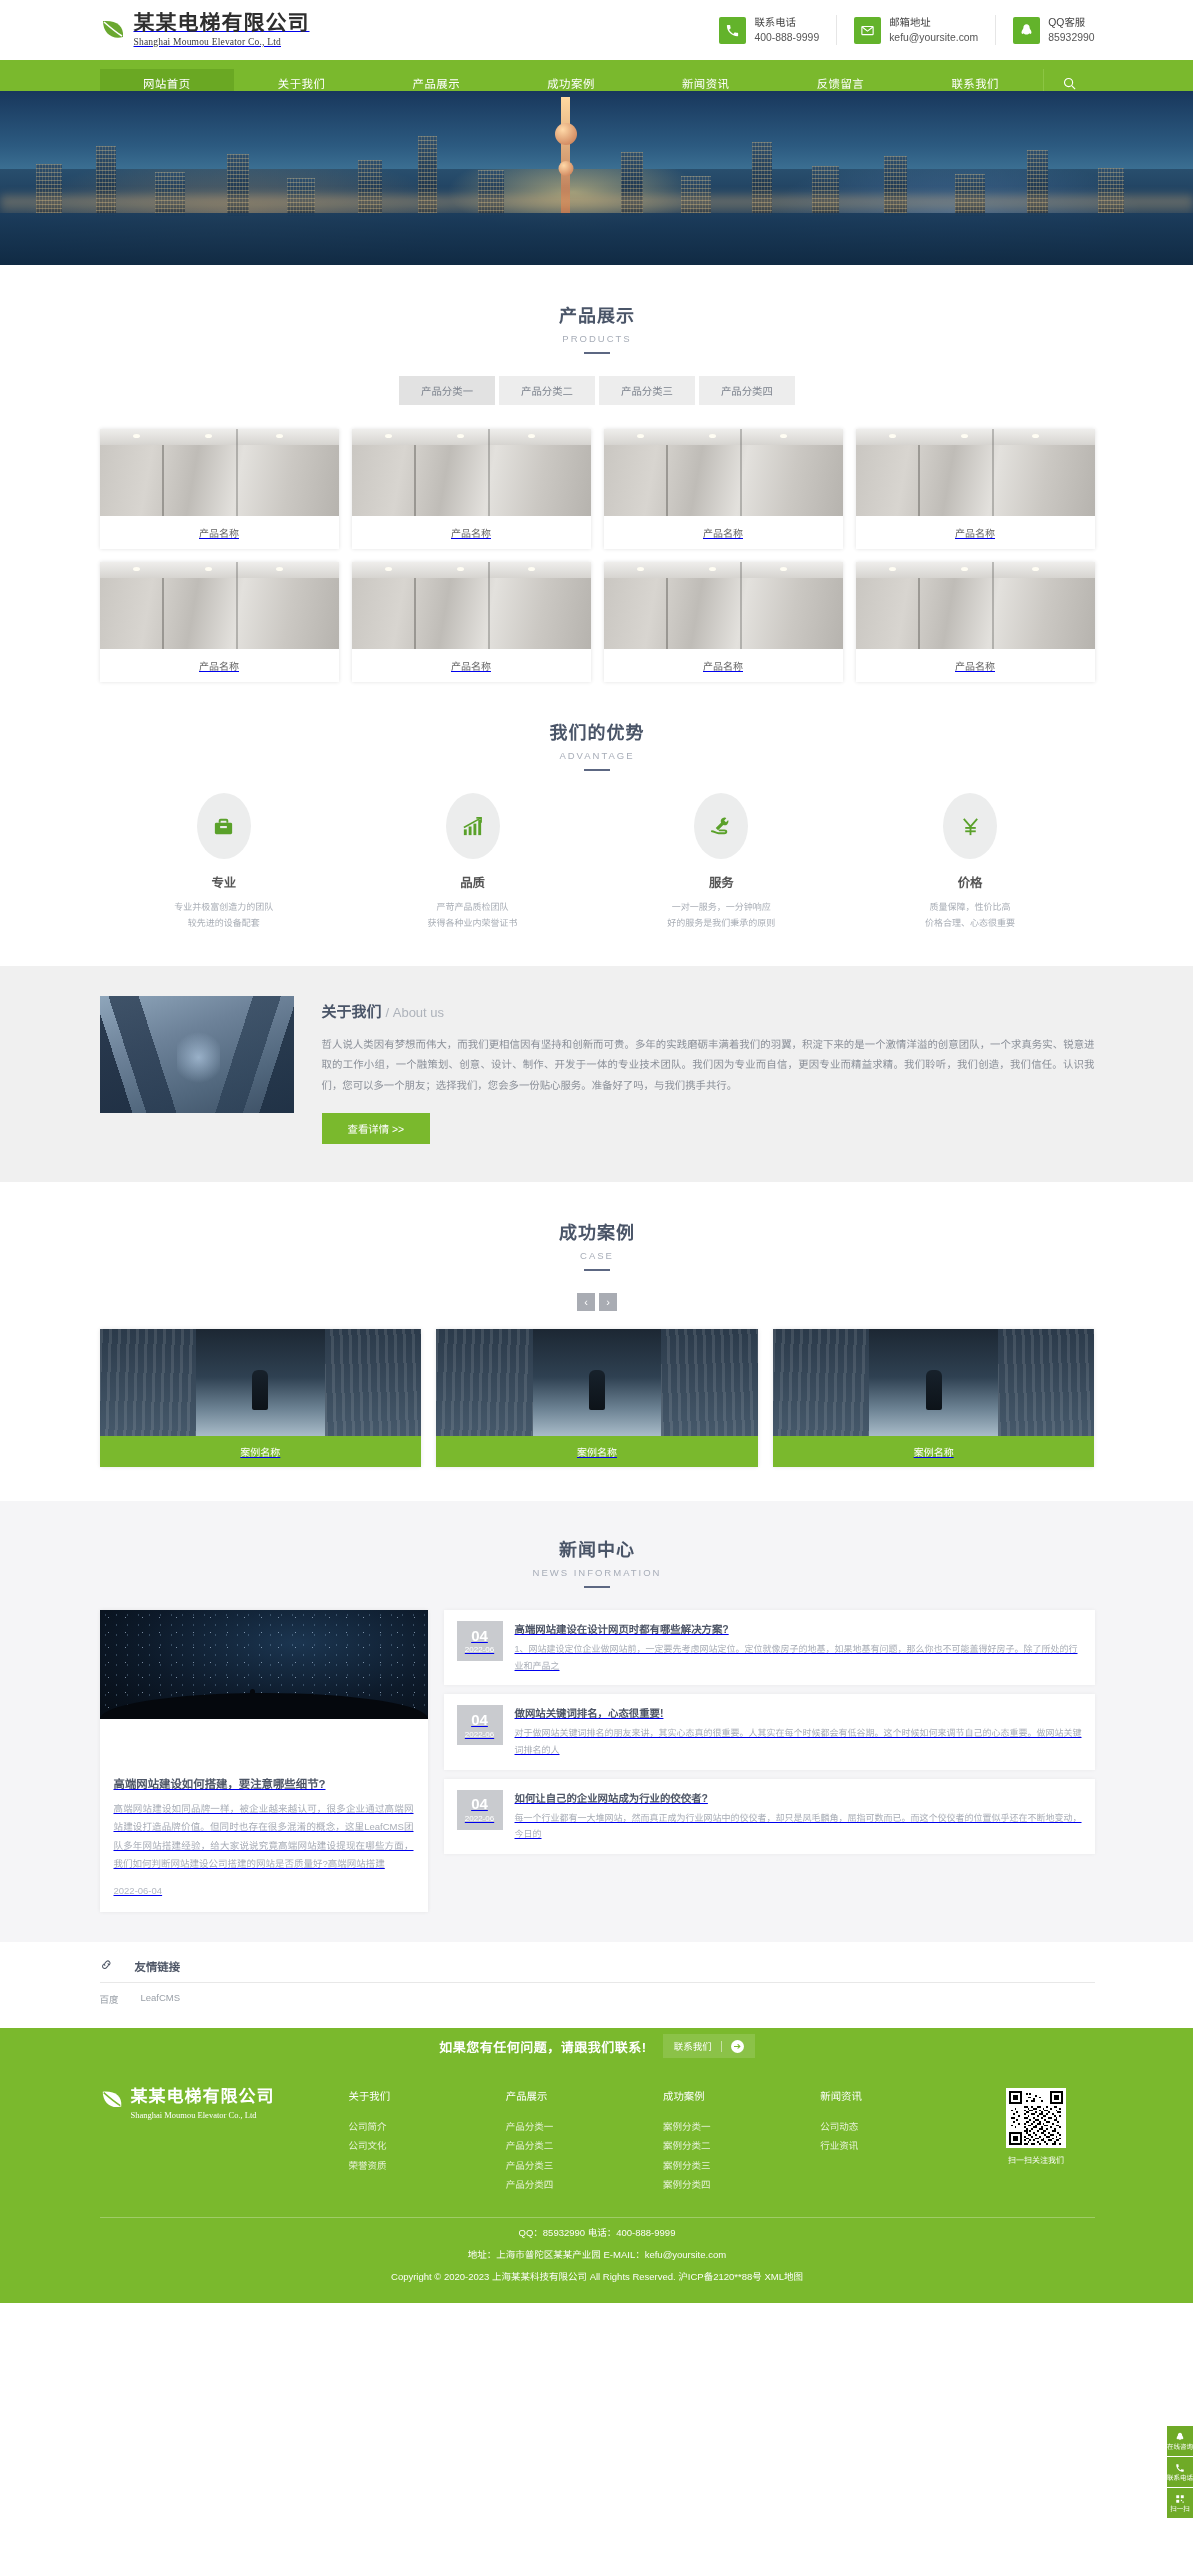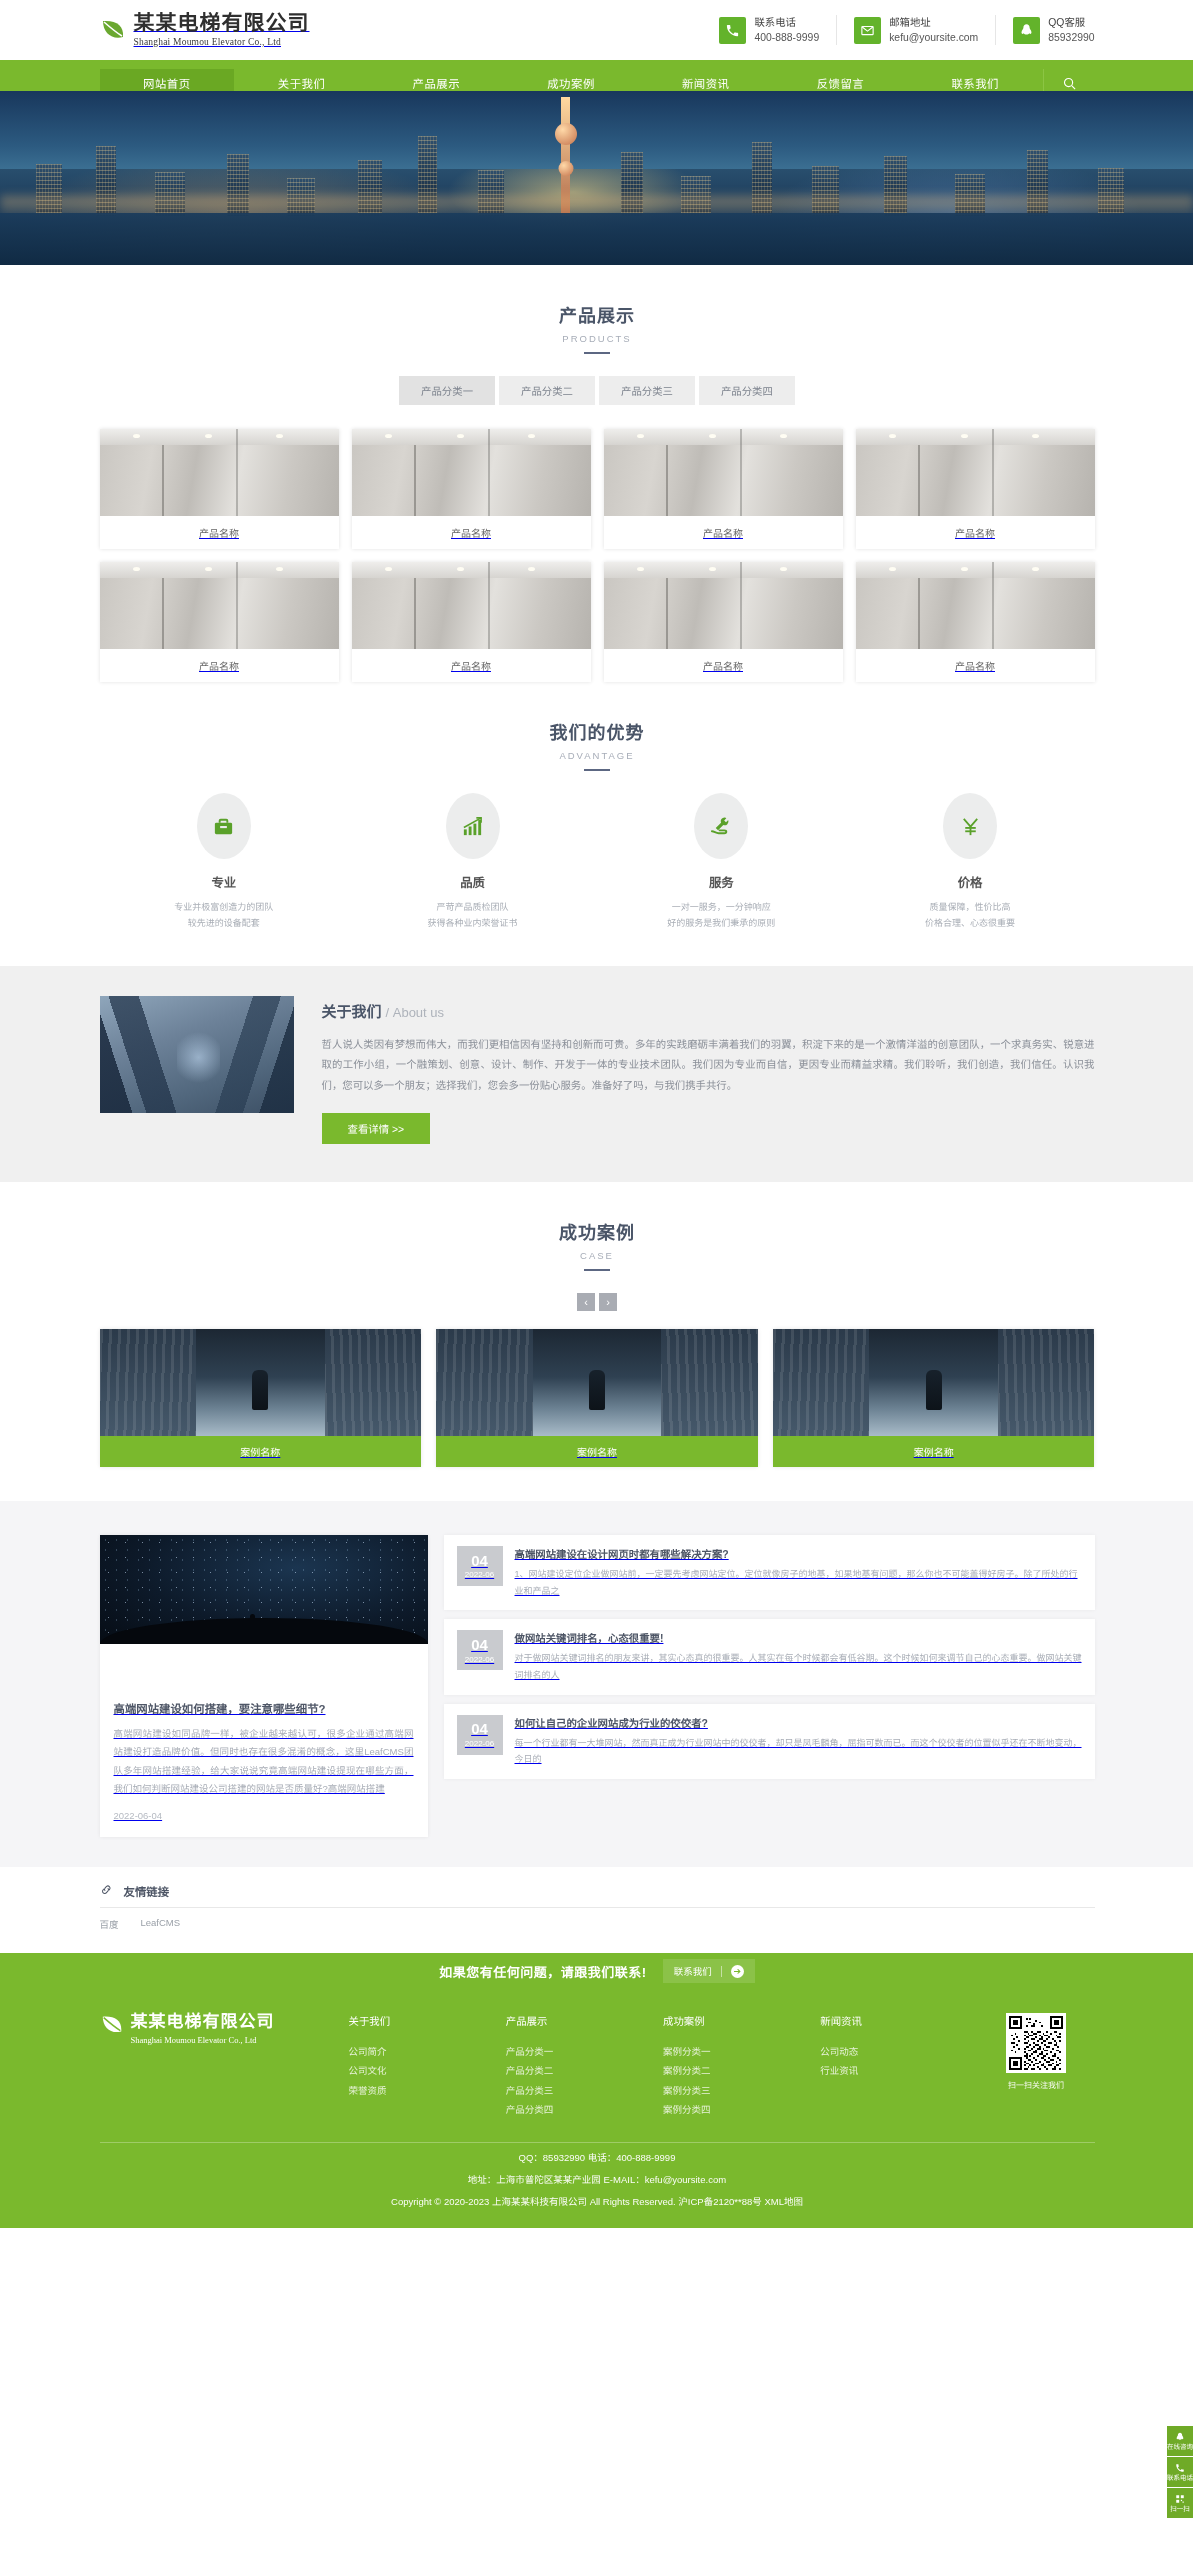--- a/index.html
+++ b/index.html
@@ -155,21 +155,21 @@
   .ndate { width:46px; height:40px; flex:0 0 46px; background:#c9cbcf; color:#fff; text-align:center;
       display:flex; flex-direction:column; align-items:center; justify-content:center; }
   .ndate .d { font-size:15px; font-weight:bold; line-height:1.05; }
   .ndate .m { font-size:8px; margin-top:2px; }
   .ntxt { flex:1; min-width:0; }
   .ntitle { font-size:10.4px; font-weight:bold; color:#4e5666; margin-bottom:5px; }
   .ndesc { font-size:9px; color:#a8adb6; line-height:1.85; }
 
   
   .links { padding:16px 0 22px; }
-  .links .hd { display:flex; align-items:center; gap:11px; border-bottom:1px solid #e8e8e8; padding-bottom:8px; }
+  .links .hd { display:flex; align-items:center; gap:22px; border-bottom:1px solid #e8e8e8; padding-bottom:8px; }
   .links .hd .t { font-size:11.4px; color:#4e5666; font-weight:bold; }
   .links .ls { padding-top:9px; display:flex; gap:22px; }
   .links .ls a { font-size:9.5px; color:#9aa0a8; text-decoration:none; }
 
   
   .cta { background:#7ab92d; height:36px; display:flex; align-items:center; justify-content:center; gap:16px; }
   .cta .t { color:#fff; font-size:13px; font-weight:bold; letter-spacing:0.5px; }
   .cta .b { background:rgba(255,255,255,.13); display:flex; align-items:center; gap:9px;
       padding:5px 11px; color:#fff; font-size:9.5px; text-decoration:none; }
   .cta .b .sep { width:1px; height:11px; background:rgba(255,255,255,.5); }
@@ -531,20 +531,25 @@
             <span class="fig"></span>
           </div>
         <div class="cname">案例名称</div>
       </a>
     </div>
   </div>
 </section>
 
 <section class="news">
   <div class="wrap">
+    <div class="sec-h">
+      <div class="t">新闻中心</div>
+      <div class="s">NEWS INFORMATION</div>
+      <div class="bar"></div>
+    </div>
 
     <div class="ngrid">
       <a class="nfeat" href="#">
         <div class="nfimg">
             <span class="hill"></span>
             <span class="per"></span>
           </div>
         <div class="nfbody">
           <div class="nft">高端网站建设如何搭建，要注意哪些细节?</div>
           <div class="nfd">高端网站建设如同品牌一样，被企业越来越认可，很多企业通过高端网站建设打造品牌价值。但同时也存在很多混淆的概念，这里LeafCMS团队多年网站搭建经验，给大家说说究竟高端网站建设提现在哪些方面，我们如何判断网站建设公司搭建的网站是否质量好?高端网站搭建</div>

